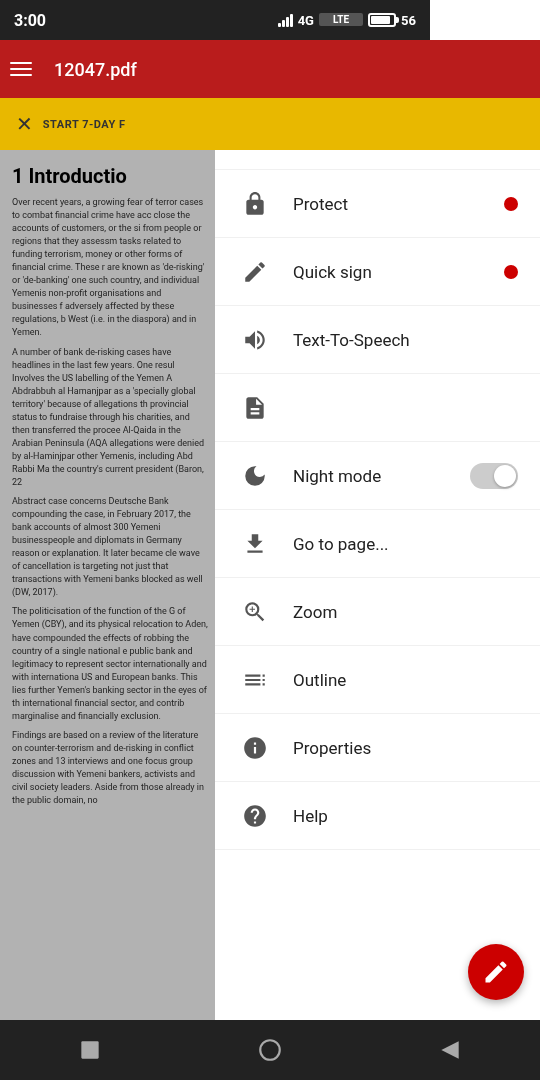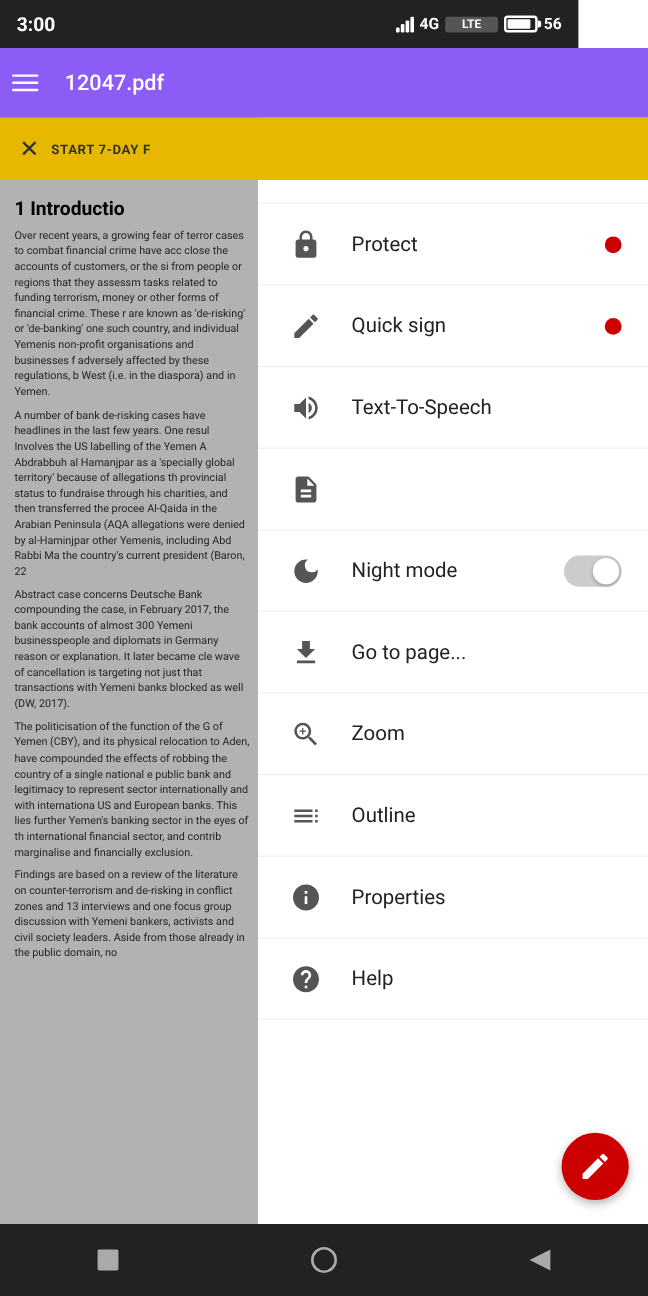--- a/index.html
+++ b/index.html
@@ -7,35 +7,35 @@
       width: 540px;
       height: 1080px;
       overflow: hidden;
       font-family: 'Roboto', Arial, sans-serif;
       position: relative;
       background: #fff;
     }
 
     
     .status-bar {
-      width: 482px;
+      width: 430px;
       height: 40px;
       background: #222;
       display: flex;
       align-items: center;
       justify-content: space-between;
       padding: 0 14px;
       color: #fff;
       font-size: 15px;
       font-weight: bold;
       position: relative;
       z-index: 100;
     }
     .status-bar .time { font-size: 16px; font-weight: bold; }
-    .status-icons { display: flex; align-items: center; gap: 5px; font-size: 13px; }
+    .status-icons { display: flex; align-items: flex-start; gap: 5px; font-size: 13px; }
     .signal-bars { display: flex; align-items: flex-end; gap: 1px; height: 14px; }
     .signal-bars span { background: #fff; width: 3px; border-radius: 1px; }
     .battery-box {
       border: 2px solid #fff;
       border-radius: 3px;
       width: 28px;
       height: 14px;
       position: relative;
       display: flex;
       align-items: center;
@@ -51,21 +51,21 @@
       height: 6px;
       background: #fff;
       border-radius: 0 2px 2px 0;
     }
     .battery-fill { background: #fff; height: 100%; width: 85%; border-radius: 1px; }
 
     
     .top-toolbar {
       width: 540px;
       height: 58px;
-      background: #8b5cf6;
+      background: #b91c1c;
       display: flex;
       align-items: center;
       padding: 0 10px;
       position: relative;
       z-index: 90;
     }
     .hamburger-icon {
       color: #fff;
       font-size: 22px;
       margin-right: 14px;
@@ -99,21 +99,21 @@
       position: absolute;
       top: 150px;
       left: 0;
       width: 220px;
       height: calc(1080px - 150px - 60px);
       background: #fff;
       padding: 14px 12px;
       overflow: hidden;
       z-index: 1;
     }
-    .pdf-content h2 { font-size: 16px; font-weight: bold; margin-bottom: 8px; color: #000; }
+    .pdf-content h2 { font-size: 20px; font-weight: bold; margin-bottom: 8px; color: #000; }
     .pdf-content p { font-size: 9px; color: #333; line-height: 1.45; margin-bottom: 6px; }
 
     
     .overlay-panel {
       position: absolute;
       top: 40px;
       right: 0;
       width: 325px;
       height: calc(1080px - 40px - 60px);
       background: #fff;

